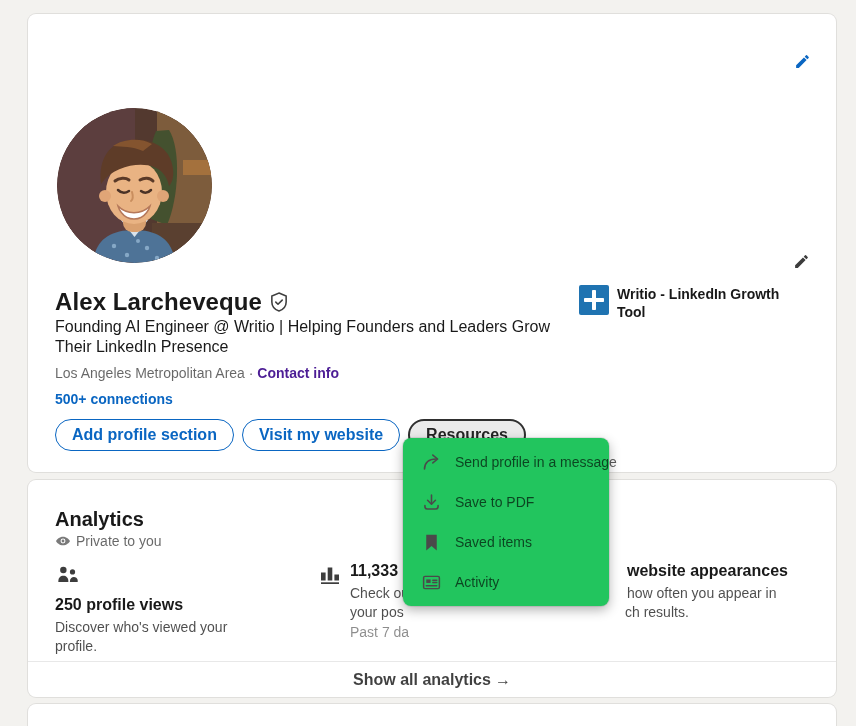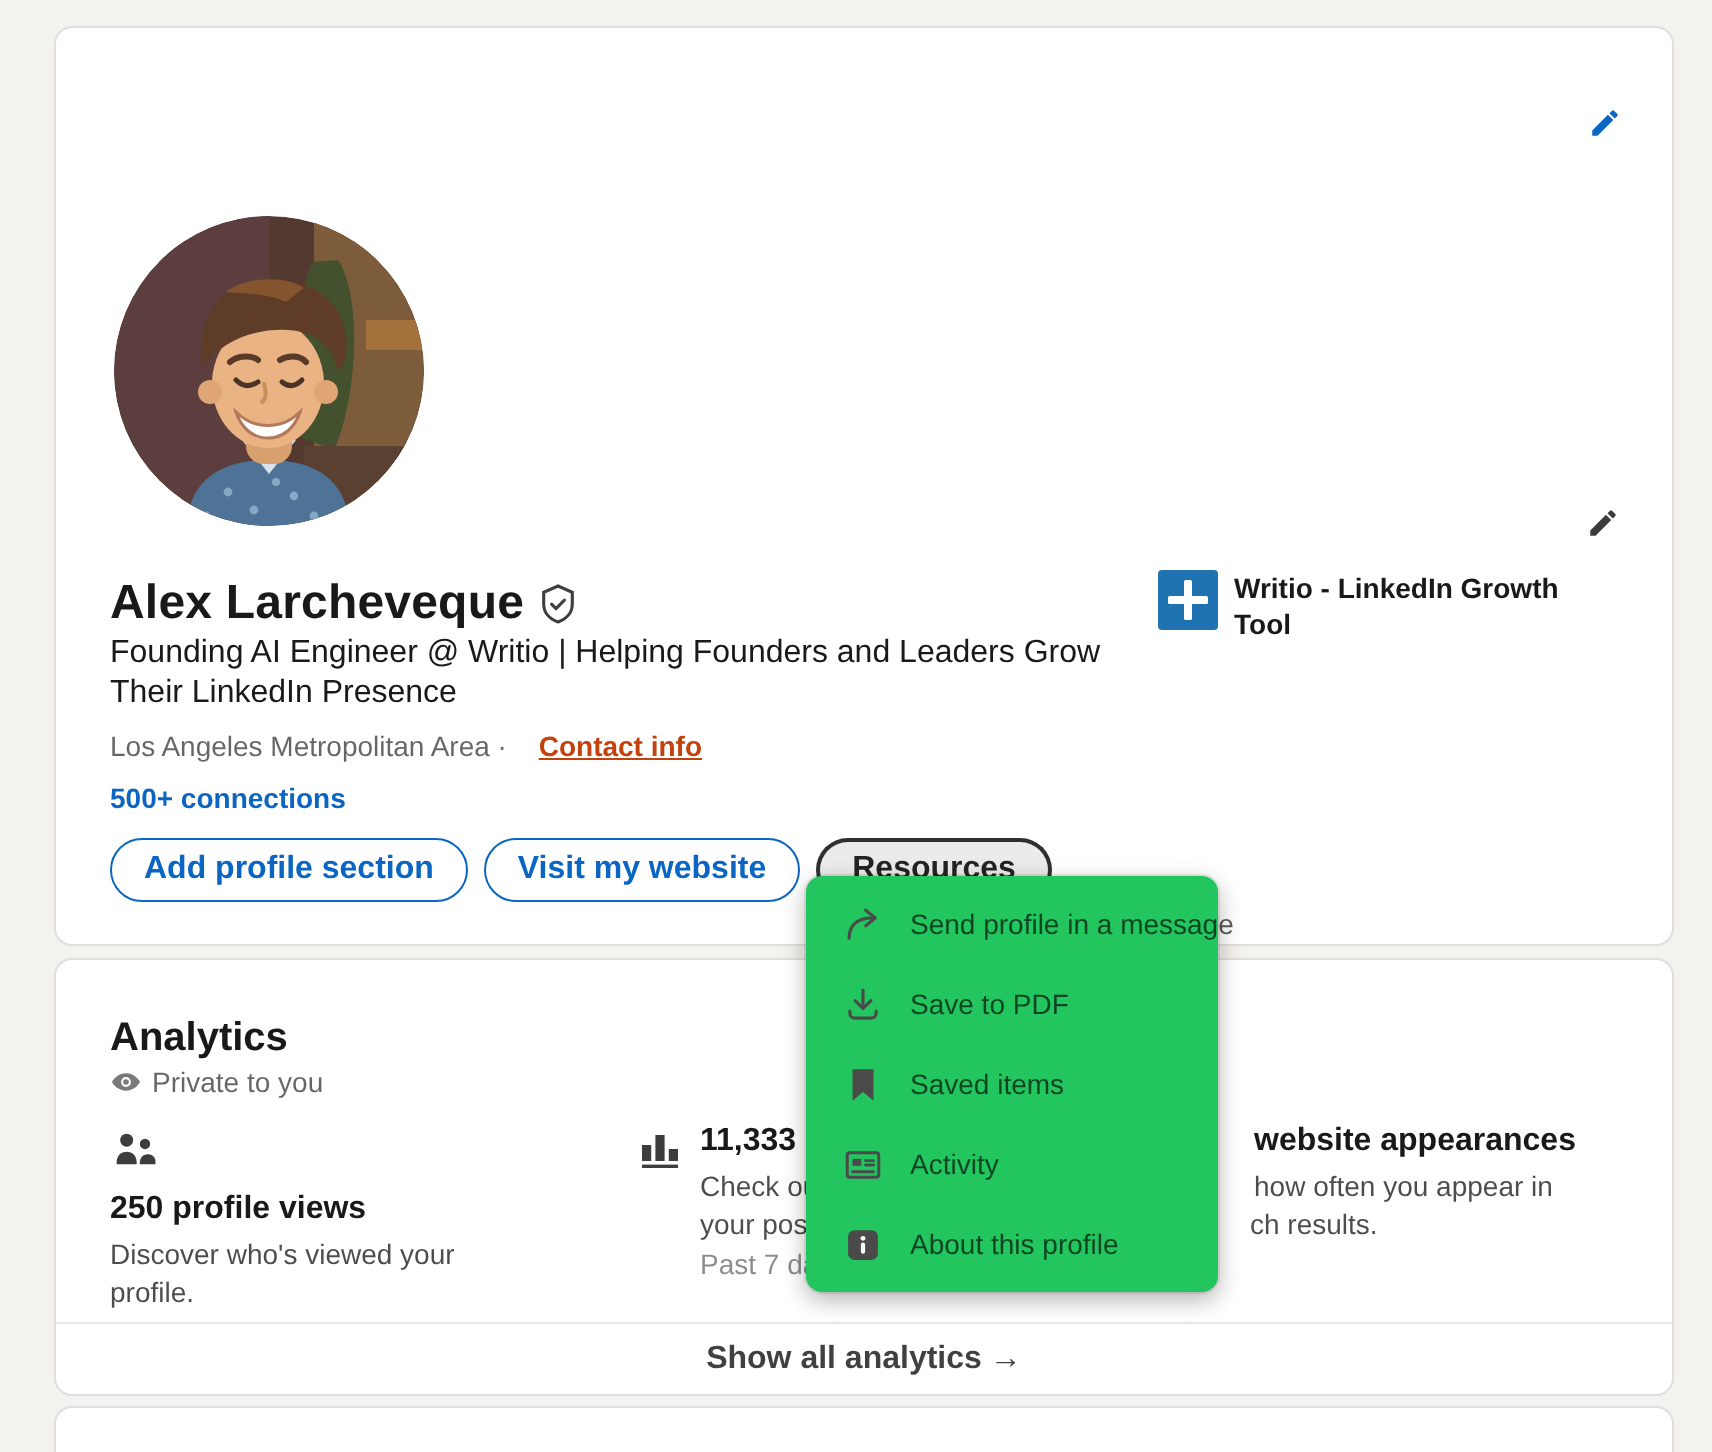--- a/index.html
+++ b/index.html
@@ -17,21 +17,21 @@
   #intro-edit { right:19px; top:231px; }
 
   #avatar { position:absolute; left:29px; top:94px; width:155px; height:155px;
     border-radius:50%; overflow:hidden; cursor:pointer; }
 
   #name-row { position:absolute; left:27px; top:274px; display:flex; align-items:center; gap:6px; }
   #profile-name { font-size:24px; font-weight:600; color:rgba(0,0,0,0.9); letter-spacing:0.1px; }
   #headline { position:absolute; left:27px; top:303px; width:515px; font-size:16px;
     line-height:20px; color:rgba(0,0,0,0.9); }
   #location-row { position:absolute; left:27px; top:351px; font-size:14px; color:rgba(0,0,0,0.6); }
-  #contact-info { color:#c2410c; font-weight:600; margin-left:12px; cursor:pointer;text-decoration:underline; }
+  #contact-info { color:#4c1d95; font-weight:600; margin-left:0; cursor:pointer; }
   #connections { position:absolute; left:27px; top:377px; font-size:14px; font-weight:600;
     color:#0a66c2; cursor:pointer; }
 
   .btn-row { position:absolute; left:27px; top:405px; display:flex; gap:8px; }
   .pill { height:32px; padding:0 16px; border-radius:16px; font-size:16px; font-weight:600;
     display:flex; align-items:center; cursor:pointer; white-space:nowrap;
     font-family:"Liberation Sans", sans-serif; background:#fff;text-align:center; }
   .pill-blue { color:#0a66c2; border:1px solid #0a66c2; }
   .pill-dark { color:rgba(0,0,0,0.85); border:2px solid rgba(0,0,0,0.8); background:#ebebeb; }
 
@@ -262,25 +262,15 @@
     <span class="menu-icon">
       <svg width="21" height="21" viewBox="0 0 24 24" fill="none" stroke="#4a4a4a" stroke-width="1.7">
         <rect x="3" y="5" width="18" height="14" rx="1.5"></rect>
         <rect x="6" y="8.5" width="5" height="4" fill="#4a4a4a" stroke="none"></rect>
         <path d="M13.5 9.5h4.5M13.5 12h4.5M6 15.8h12" stroke-linecap="round"></path>
       </svg>
     </span>
     <span class="menu-label">Activity</span>
   </div>
 
-  <div class="menu-item">
-    <span class="menu-icon">
-      <svg width="21" height="21" viewBox="0 0 24 24">
-        <rect x="3.5" y="3.5" width="17" height="17" rx="3.5" fill="#4a4a4a"></rect>
-        <circle cx="12" cy="8.2" r="1.4" fill="#fff"></circle>
-        <rect x="10.8" y="10.6" width="2.4" height="6.4" rx="1.2" fill="#fff"></rect>
-      </svg>
-    </span>
-    <span class="menu-label">About this profile</span>
-  </div>
 </div>
 
 <div class="card" id="next-card"></div>
 
 </body></html>

